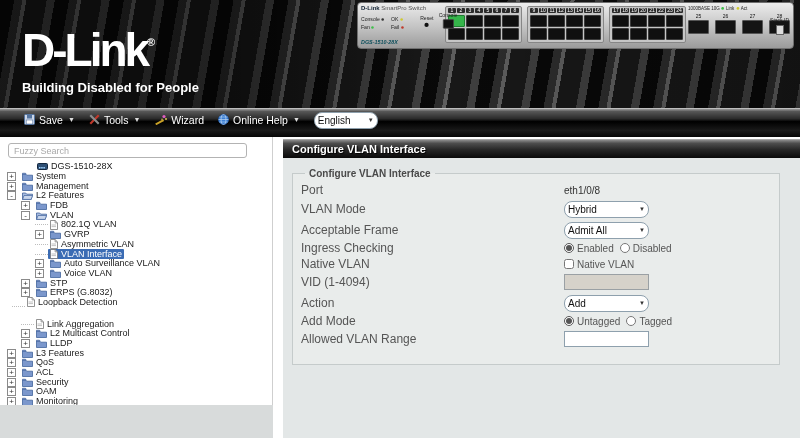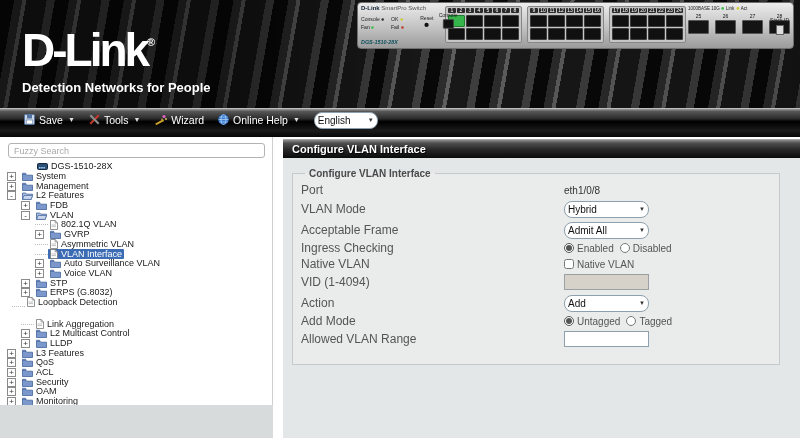--- a/index.html
+++ b/index.html
@@ -61,21 +61,21 @@
   .selwrap{position:relative;display:inline-block;}
   .selwrap::after{content:"▼";position:absolute;right:4px;top:50%;transform:translateY(-50%);font-size:6px;color:#333;pointer-events:none;}
   .selwrap select{-webkit-appearance:none;appearance:none;border:1px solid #8ea0ad;background:#fff;
     font-size:10px;font-family:"Liberation Sans",sans-serif;color:#111;border-radius:8px;}
   .selwrap.lang select{width:64px;height:17px;padding:0 14px 0 3px;}
 
   
   .content{display:flex;width:800px;height:301px;background:#fff;}
   .leftcol{width:273px;position:relative;background:#d8dbdb;}
   .tree-panel{position:absolute;top:0;left:0;width:273px;height:268px;background:#fff;border-right:1px solid #cfcfcf;overflow:hidden;}
-  .search{display:block;width:257px;height:15px;margin:6px 8px 3px;border:1px solid #b3b3b3;border-radius:3px;
+  .search{display:block;width:239px;height:15px;margin:6px 8px 3px;border:1px solid #b3b3b3;border-radius:3px;
     font-size:9px;padding:0 5px;color:#333;font-family:"Liberation Sans",sans-serif;}
   .search::placeholder{color:#a9a9a9;}
   .tree{padding-top:1px;}
   .trow{height:9.7px;display:flex;align-items:center;white-space:nowrap;font-size:9px;line-height:9px;color:#1a1a1a;cursor:pointer;}
   .texp{flex:none;width:9px;height:9px;border:1px solid #8a8a8a;background:#fff;font-size:8px;line-height:7px;text-align:center;margin-right:4px;color:#333;}
   .tspacer{flex:none;width:13px;height:1px;border-top:1px dotted #bdbdbd;margin-right:0;}
   .node{display:flex;align-items:center;padding:0 2px;border-radius:1px;}
   .node.selected{background:#3b6cb4;color:#fff;}
   .ticon{flex:none;display:inline-flex;margin-right:3px;}
   .tlabel{pointer-events:none;}
@@ -96,21 +96,21 @@
   input.txt:disabled{background:#d6d2ca;border-color:#9aa0a4;}
   .optlbl{font-size:10px;color:#555;margin-right:6px;}
   input[type=radio],input[type=checkbox]{width:10px;height:10px;margin:0 3px 0 0;accent-color:#555;}
 </style>
 </head>
 <body>
 
 <div class="header">
   <div class="logo-box">
     <div class="logo"><span>D-Link</span><sup>®</sup></div>
-    <div class="tagline">Detection Networks for People</div>
+    <div class="tagline">Building Disabled for People</div>
   </div>
 
   <div class="switch">
     <div class="sw-info">
       <div class="sw-title"><span>D-Link</span> <span class="sub">SmartPro Switch</span></div>
       <div class="sw-leds">
         <div class="ledcol">
           <div class="ledrow">
               <span>Console</span>
               <span class="dot d-dark"></span>

